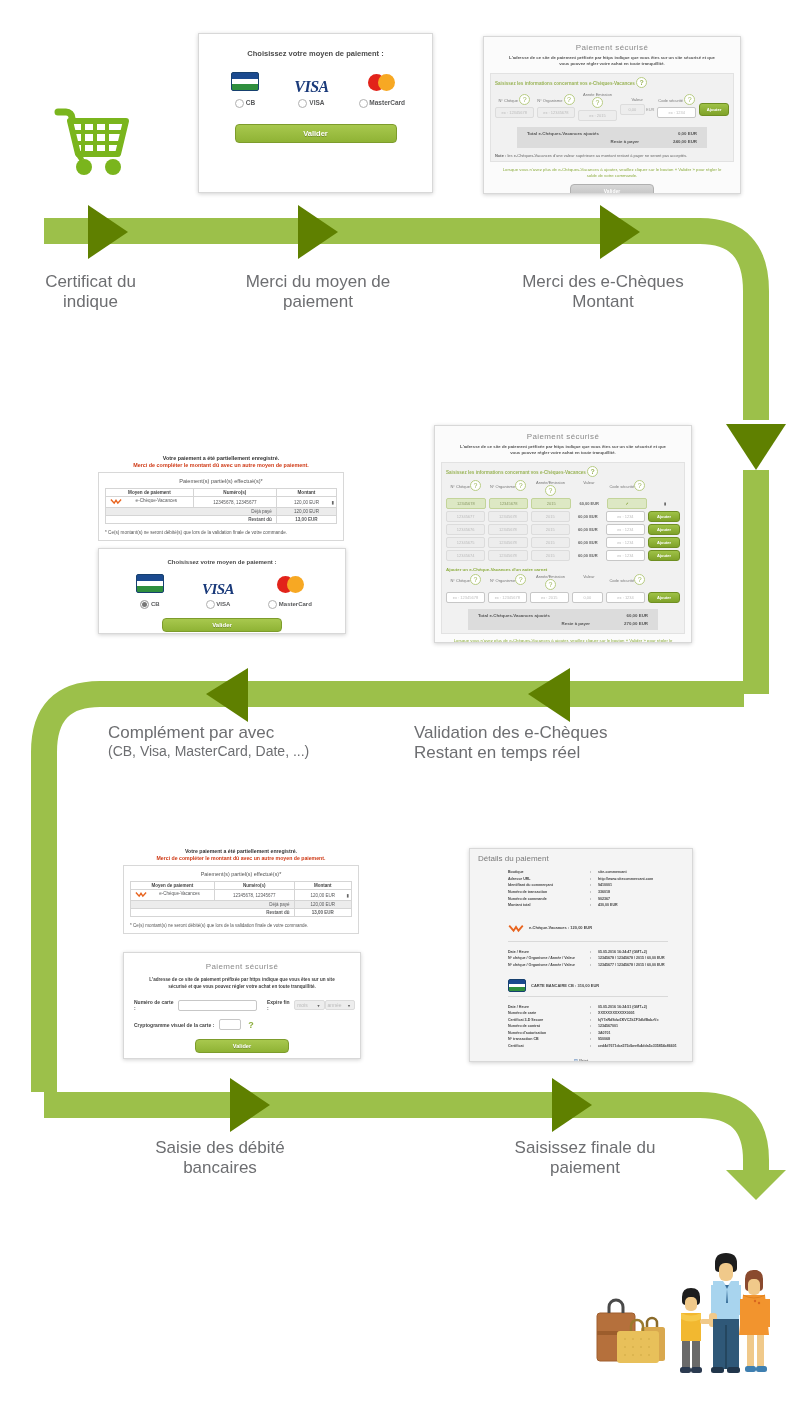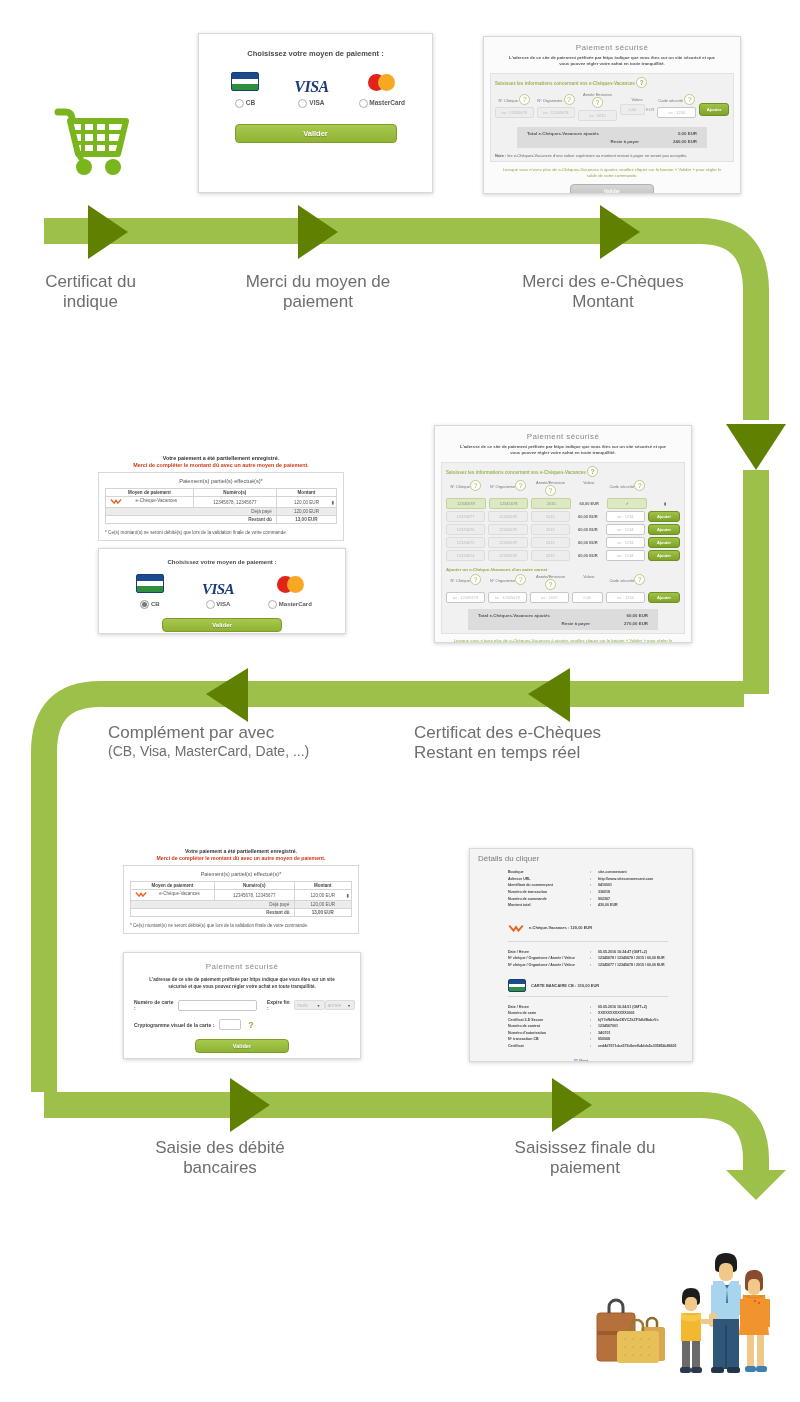--- a/index.html
+++ b/index.html
@@ -99,21 +99,21 @@
 </div>
 <div class="step-label" style="left:228px;top:272px;width:180px;">
   <span>Merci du moyen de</span><br>
   <span>paiement</span>
 </div>
 <div class="step-label" style="left:508px;top:272px;width:190px;">
   <span>Merci des e-Chèques</span><br>
   <span>Montant</span>
 </div>
 <div class="step-label" style="left:414px;top:723px;width:232px;text-align:left;">
-  <span>Certificat des e-Chèques</span><br>
+  <span>Validation des e-Chèques</span><br>
   <span>Restant en temps réel</span>
 </div>
 <div class="step-label" style="left:108px;top:723px;width:250px;text-align:left;">
   <span>Complément par avec</span><br>
   <span class="sub">(CB, Visa, MasterCard, Date, ...)</span>
 </div>
 <div class="step-label" style="left:120px;top:1138px;width:200px;">
   <span>Saisie des débité</span><br>
   <span>bancaires</span>
 </div>
@@ -468,21 +468,21 @@
       <span class="inp" style="display:inline-block;width:20px;height:9px;margin-left:5px;"></span>
       <span class="qmark" style="margin-left:7px;font-size:9px;">?</span>
     </div>
 
     <div class="btn-green" style="margin:9px auto 0;width:92px;font-size:5.6px;padding:3px 0;">Valider</div>
   </div>
 </div>
 
 <div class="panel" style="left:469px;top:848px;width:222px;height:212px;background:#f4f4f4;">
   <div style="padding:5px 8px;">
-    <div style="font-size:8px;color:#7a7a7a;margin-bottom:6px;">Détails du cliquer</div>
+    <div style="font-size:8px;color:#7a7a7a;margin-bottom:6px;">Détails du paiement</div>
 
     <div style="padding-left:30px;font-size:3.6px;color:#444;font-weight:bold;line-height:1.85;">
       <div style="display:flex;">
           <span style="width:82px;">Boutique</span>
           <span style="width:8px;">:</span>
           <span>site-commercant</span>
         </div>
       <div style="display:flex;">
           <span style="width:82px;">Adresse URL</span>
           <span style="width:8px;">:</span>

